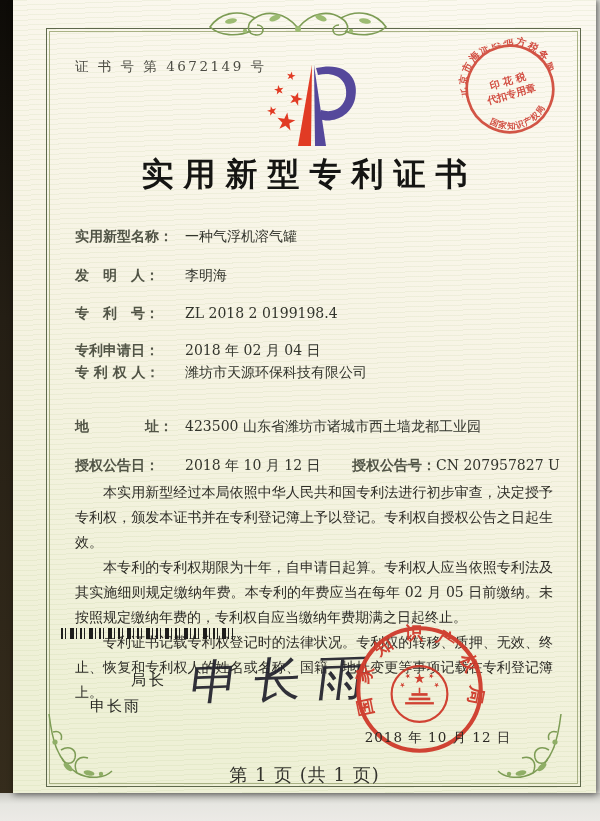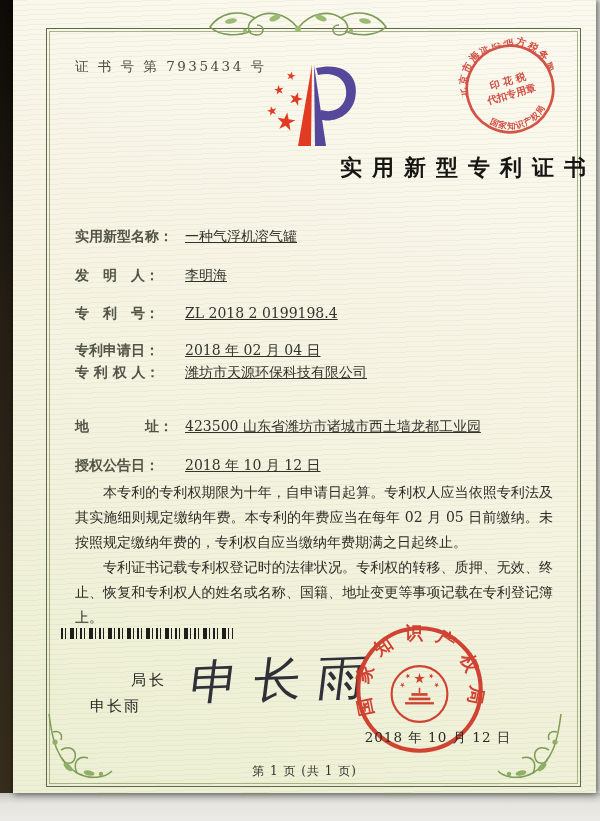--- a/index.html
+++ b/index.html
@@ -40,28 +40,28 @@
   .corner-ornament{position:absolute;width:74px;height:78px;}
   .corner-ornament.left{left:28px;top:710px;}
   .corner-ornament.right{left:482px;top:710px;transform:scaleX(-1);}
   
   .cert-no{
     position:absolute;left:62px;top:58px;font-size:13.5px;color:#4c4c44;
     letter-spacing:2.5px;white-space:nowrap;
   }
   .logo{position:absolute;left:245px;top:58px;width:112px;height:98px;}
   .title{
-    position:absolute;left:0;top:153px;width:583px;text-align:right;
-    font-size:22px;font-weight:bold;color:#151513;letter-spacing:10px;
+    position:absolute;left:0;top:153px;width:583px;text-align:center;
+    font-size:32px;font-weight:bold;color:#151513;letter-spacing:10px;
     text-indent:10px;white-space:nowrap;
   }
   
   .frow{position:absolute;left:62px;width:486px;font-size:14px;white-space:nowrap;}
   .frow .lbl{color:#515446;display:inline-block;min-width:110px;font-weight:bold;}
-  .frow .val{color:#32342c;text-decoration:underline;}
+  .frow .val{color:#32342c;}
   .grant-pub{position:absolute;left:277px;top:0;}
   
   .body-text{
     position:absolute;left:62px;top:480px;width:478px;
     font-size:14px;line-height:25px;color:#2e2d27;text-align:justify;
   }
   .body-text p{margin:0;text-indent:2em;}
   
   .barcode{
     position:absolute;left:48px;top:628px;width:172px;height:11px;
@@ -83,21 +83,21 @@
   .tax-stamp{position:absolute;left:449px;top:41px;width:96px;height:96px;
     transform:rotate(-16deg);opacity:.93;}
   .office-seal{position:absolute;left:339px;top:622px;width:135px;height:135px;opacity:.95;}
   .seal-date{
     position:absolute;left:350px;top:729px;width:150px;text-align:center;
     font-size:13.5px;color:#2c2a25;letter-spacing:1px;white-space:nowrap;z-index:5;
   }
   
   .page-footer{
     position:absolute;left:0;top:763px;width:583px;text-align:center;
-    font-size:12px;color:#33332d;letter-spacing:1px;
+    font-size:18px;color:#33332d;letter-spacing:1px;
   }
   .seal-text{fill:#cf4236;font-weight:bold;}
 </style>
 </head>
 <body>
 
 <div class="scan-edge-left"></div>
 <div class="scan-strip-bottom"></div>
 
 <div class="paper">
@@ -146,21 +146,21 @@
       <path d="M12,22 C18,20 22,24 20,30"></path>
     </g>
     <g fill="#8fae66">
       <circle cx="14" cy="32" r="2.6"></circle>
       <ellipse cx="27" cy="57" rx="5.5" ry="2.6" transform="rotate(42 27 57)"></ellipse>
       <ellipse cx="48" cy="63" rx="5.5" ry="2.6" transform="rotate(12 48 63)"></ellipse>
       <circle cx="60" cy="64" r="2.2"></circle>
     </g>
   </svg>
 
-  <div class="cert-no">证 书 号 第 7935434 号</div>
+  <div class="cert-no">证 书 号 第 4672149 号</div>
 
   <svg class="logo" viewBox="0 0 112 98">
     <defs>
       <path id="star5" d="M0,-10 L2.29,-3.16 L9.51,-3.09 L3.71,1.20 L5.88,8.09 L0,3.9 L-5.88,8.09 L-3.71,1.20 L-9.51,-3.09 L-2.29,-3.16 Z"></path>
     </defs>
     <g>
       <path d="M58,10 C88,3 102,20 97,41 C93,58 75,66 61,61 L63,52 C76,56 86,49 88,38 C90,23 79,13 60,17 Z" fill="#55489b"></path>
       <polygon points="54,7 40,88 53,88" fill="#e13b24"></polygon>
       <polygon points="56,7 57,88 68,88" fill="#55489b"></polygon>
     </g>
@@ -204,23 +204,27 @@
     <span class="lbl">专利申请日：</span><span class="val">2018 年 02 月 04 日</span>
   </div>
   <div class="frow" style="top:364px">
     <span class="lbl">专 利 权 人：</span><span class="val">潍坊市天源环保科技有限公司</span>
   </div>
   <div class="frow" style="top:418px">
     <span class="lbl">地　　　　址：</span><span class="val">423500 山东省潍坊市诸城市西土墙龙都工业园</span>
   </div>
   <div class="frow" style="top:457px">
     <span class="lbl">授权公告日：</span><span class="val">2018 年 10 月 12 日</span>
+    <span class="grant-pub">
+      <span class="lbl" style="min-width:0">授权公告号：</span><span class="val">CN 207957827 U</span>
+    </span>
   </div>
 
   <div class="body-text">
+    <p>本实用新型经过本局依照中华人民共和国专利法进行初步审查，决定授予专利权，颁发本证书并在专利登记簿上予以登记。专利权自授权公告之日起生效。</p>
     <p>本专利的专利权期限为十年，自申请日起算。专利权人应当依照专利法及其实施细则规定缴纳年费。本专利的年费应当在每年 02 月 05 日前缴纳。未按照规定缴纳年费的，专利权自应当缴纳年费期满之日起终止。</p>
     <p>专利证书记载专利权登记时的法律状况。专利权的转移、质押、无效、终止、恢复和专利权人的姓名或名称、国籍、地址变更等事项记载在专利登记簿上。</p>
   </div>
 
   <div class="barcode"></div>
 
   <div class="signer-title">局长</div>
   <div class="signer-name">申长雨</div>
   <div class="autograph">申长雨</div>
 

